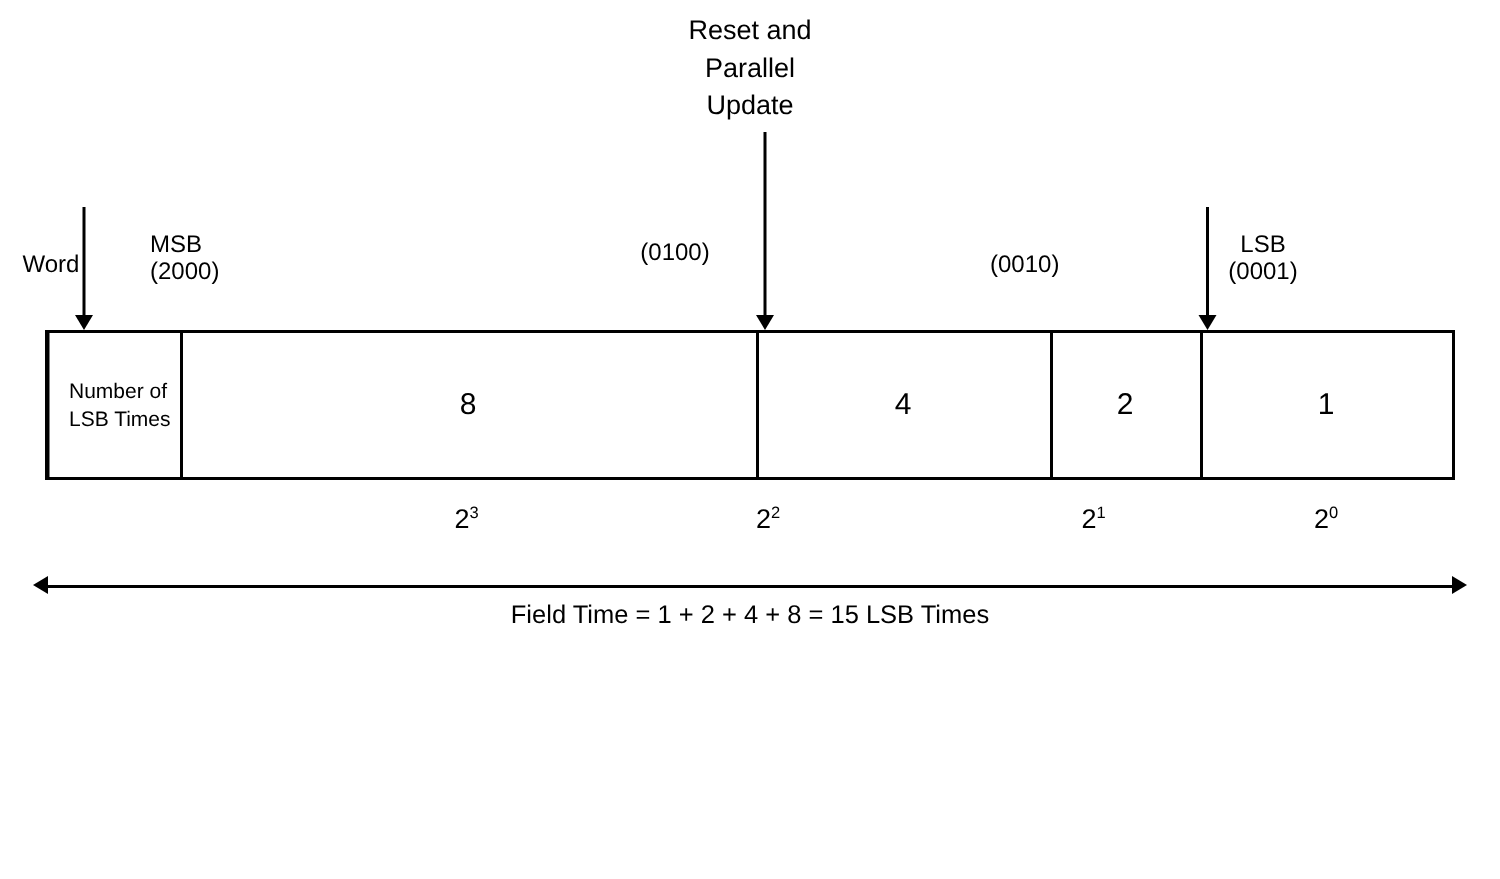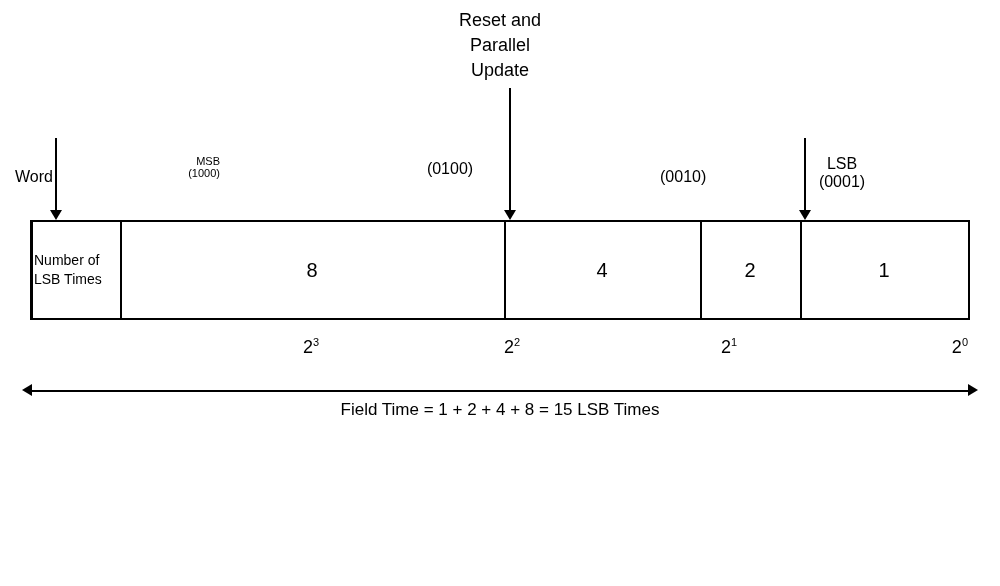--- a/index.html
+++ b/index.html
@@ -54,23 +54,23 @@
     <div style="width:0;height:0;border-left:6px solid transparent;border-right:6px solid transparent;border-top:10px solid #000;"></div>
   </div>
 
   <div style="position:absolute; top:138px; left:50px; display:flex; flex-direction:column; align-items:center;">
     <div style="width:2px; height:72px; background:#000;"></div>
     <div style="width:0;height:0;border-left:6px solid transparent;border-right:6px solid transparent;border-top:10px solid #000;"></div>
   </div>
 
   <div style="position:absolute; top:168px; left:15px; width:80px; text-align:left; font-size:16px;">Word</div>
 
-  <div style="position:absolute; top:155px; left:100px; width:120px; text-align:right; font-size:11px;">
+  <div style="position:absolute; top:155px; left:100px; width:120px; text-align:left; font-size:16px;">
     <span>MSB</span><br>
-    <span>(1000)</span>
+    <span>(2000)</span>
   </div>
 
   <div style="position:absolute; top:160px; left:390px; width:120px; text-align:center; font-size:16px;">(0100)</div>
 
   <div style="position:absolute; top:168px; left:660px; width:90px; font-size:16px;">(0010)</div>
 
   <div style="position:absolute; top:155px; left:782px; width:120px; text-align:center; font-size:16px;">
     <span>LSB</span><br>
     <span>(0001)</span>
   </div>
@@ -87,21 +87,21 @@
   <div style="position:absolute; top:220px; left:967.5px; width:2.5px; height:100px; background:#000;"></div>
 
   <div style="position:absolute; top:220px; left:120px; width:2px; height:100px; background:#000;"></div>
 
   <div style="position:absolute; top:220px; left:504px; width:2px; height:100px; background:#000;"></div>
 
   <div style="position:absolute; top:220px; left:700px; width:2px; height:100px; background:#000;"></div>
 
   <div style="position:absolute; top:220px; left:800px; width:2px; height:100px; background:#000;"></div>
 
-  <div style="position:absolute; top:220px; left:30px; width:90px; height:100px; display:flex; flex-direction:column; justify-content:center; padding-left:4px; font-size:14px; line-height:1.35;">
+  <div style="position:absolute; top:220px; left:30px; width:90px; height:100px; display:flex; flex-direction:column; justify-content:center; padding-left:16px; font-size:14px; line-height:1.35;">
     <span>Number of</span>
     <span>LSB Times</span>
   </div>
 
   <div style="position:absolute; top:220px; left:122px; width:380px; height:100px; display:flex; align-items:center; justify-content:center; font-size:20px;">8</div>
 
   <div style="position:absolute; top:220px; left:506px; width:192px; height:100px; display:flex; align-items:center; justify-content:center; font-size:20px;">4</div>
 
   <div style="position:absolute; top:220px; left:702px; width:96px; height:100px; display:flex; align-items:center; justify-content:center; font-size:20px;">2</div>
 
@@ -112,21 +112,21 @@
   </div>
 
   <div style="position:absolute; top:336px; left:504px; width:196px; text-align:left; font-size:18px;">
     <span>2</span><sup>2</sup>
   </div>
 
   <div style="position:absolute; top:336px; left:679px; width:100px; text-align:center; font-size:18px;">
     <span>2</span><sup>1</sup>
   </div>
 
-  <div style="position:absolute; top:336px; left:800px; width:168px; text-align:right; font-size:18px;">
+  <div style="position:absolute; top:336px; left:800px; width:168px; text-align:center; font-size:18px;">
     <span>2</span><sup>0</sup>
   </div>
 
   <div style="position:absolute; top:390px; left:30px; width:940px; height:2px; background:#000;"></div>
 
   <div style="position:absolute; top:384px; left:22px; width:0; height:0; border-top:6px solid transparent; border-bottom:6px solid transparent; border-right:10px solid #000;"></div>
 
   <div style="position:absolute; top:384px; left:968px; width:0; height:0; border-top:6px solid transparent; border-bottom:6px solid transparent; border-left:10px solid #000;"></div>
 
   <div style="position:absolute; top:400px; left:30px; width:940px; text-align:center; font-size:17px;">Field Time = 1 + 2 + 4 + 8 = 15 LSB Times</div>

